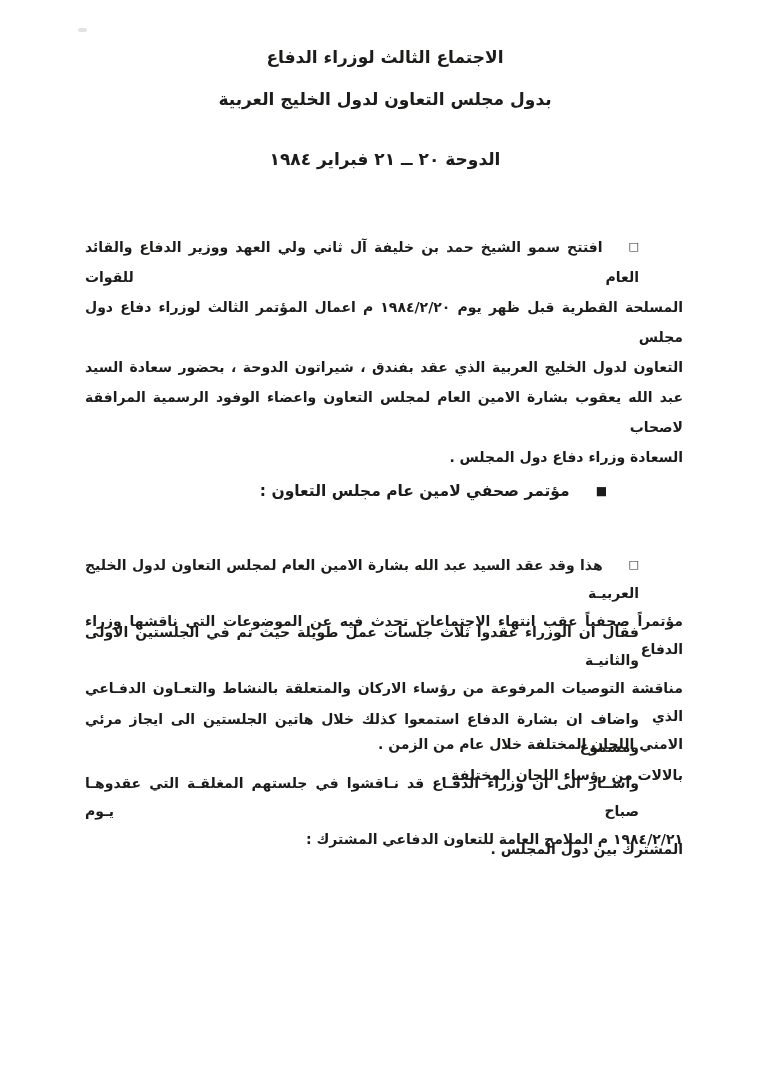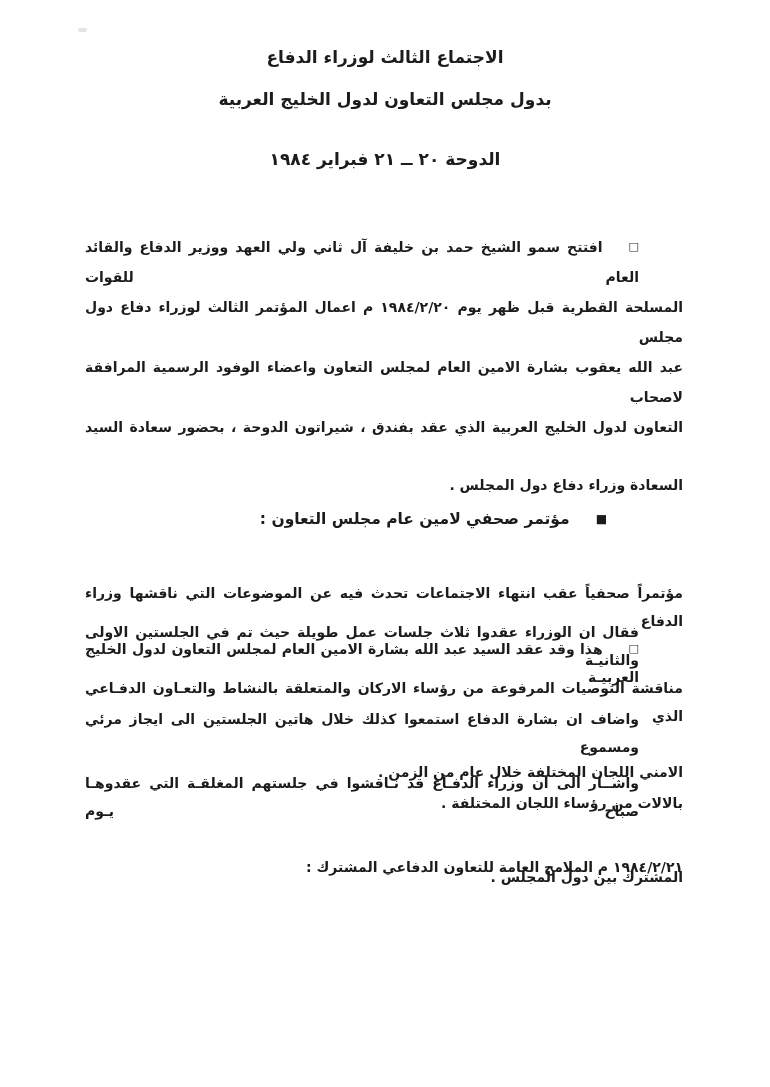--- a/index.html
+++ b/index.html
@@ -39,21 +39,21 @@
   .b4{top:705px}
   .b5{top:769px}
   .b6{top:835px}
 
   .line{
     line-height:28px;
     text-align:justify;
     text-align-last:justify;
   }
   .b0 .line{line-height:30px}
-  .line.last{text-align-last:right;margin-top:28px;}
+  .line.last{text-align-last:right;}
   .paragraph .line.first{padding-right:44px;}
   .heading .line.first{padding-right:76px;}
 
   .bullet{
     display:inline-block;
     margin-left:26px;
     line-height:1;
   }
   .bullet.hollow{font-size:11px;transform:translateY(-2px);}
   .bullet.filled{font-size:12px;transform:translateY(-1px);}
@@ -71,30 +71,30 @@
   <div class="smudge"></div>
 
   <div class="title t0">الاجتماع الثالث لوزراء الدفاع</div>
   <div class="title t1">بدول مجلس التعاون لدول الخليج العربية</div>
   <div class="title t2">الدوحة ٢٠ ــ ٢١ فبراير ١٩٨٤</div>
 
   <div id="content">
       <div class="block b0 paragraph">
         <div class="line first"><span class="bullet hollow">□</span>افتتح سمو الشيخ حمد بن خليفة آل ثاني ولي العهد ووزير الدفاع والقائد العام للقوات</div>
         <div class="line">المسلحة القطرية قبل ظهر يوم ١٩٨٤/٢/٢٠ م اعمال المؤتمر الثالث لوزراء دفاع دول مجلس</div>
+        <div class="line">التعاون لدول الخليج العربية الذي عقد بفندق ، شيراتون الدوحة ، بحضور سعادة السيد</div>
         <div class="line">عبد الله يعقوب بشارة الامين العام لمجلس التعاون واعضاء الوفود الرسمية المرافقة لاصحاب</div>
-        <div class="line">التعاون لدول الخليج العربية الذي عقد بفندق ، شيراتون الدوحة ، بحضور سعادة السيد</div>
         <div class="line last">السعادة وزراء دفاع دول المجلس .</div>
       </div>
       <div class="block b1 heading">
         <div class="line first last"><span class="bullet filled">■</span>مؤتمر صحفي لامين عام مجلس التعاون :</div>
       </div>
       <div class="block b2 paragraph">
+        <div class="line first"><span class="bullet hollow">□</span>هذا وقد عقد السيد عبد الله بشارة الامين العام لمجلس التعاون لدول الخليج العربيـة</div>
         <div class="line last">مؤتمراً صحفياً عقب انتهاء الاجتماعات تحدث فيه عن الموضوعات التي ناقشها وزراء الدفاع</div>
-        <div class="line first"><span class="bullet hollow">□</span>هذا وقد عقد السيد عبد الله بشارة الامين العام لمجلس التعاون لدول الخليج العربيـة</div>
       </div>
       <div class="block b3 paragraph">
         <div class="line first">فقال ان الوزراء عقدوا ثلاث جلسات عمل طويلة حيث تم في الجلستين الاولى والثانيـة</div>
         <div class="line">مناقشة التوصيات المرفوعة من رؤساء الاركان والمتعلقة بالنشاط والتعـاون الدفـاعي الذي</div>
         <div class="line last">الامني اللجان المختلفة خلال عام من الزمن .</div>
       </div>
       <div class="block b4 paragraph">
         <div class="line first">واضاف ان بشارة الدفاع استمعوا كذلك خلال هاتين الجلستين الى ايجاز مرئي ومسموع</div>
         <div class="line last">بالالات من رؤساء اللجان المختلفة .</div>
       </div>

